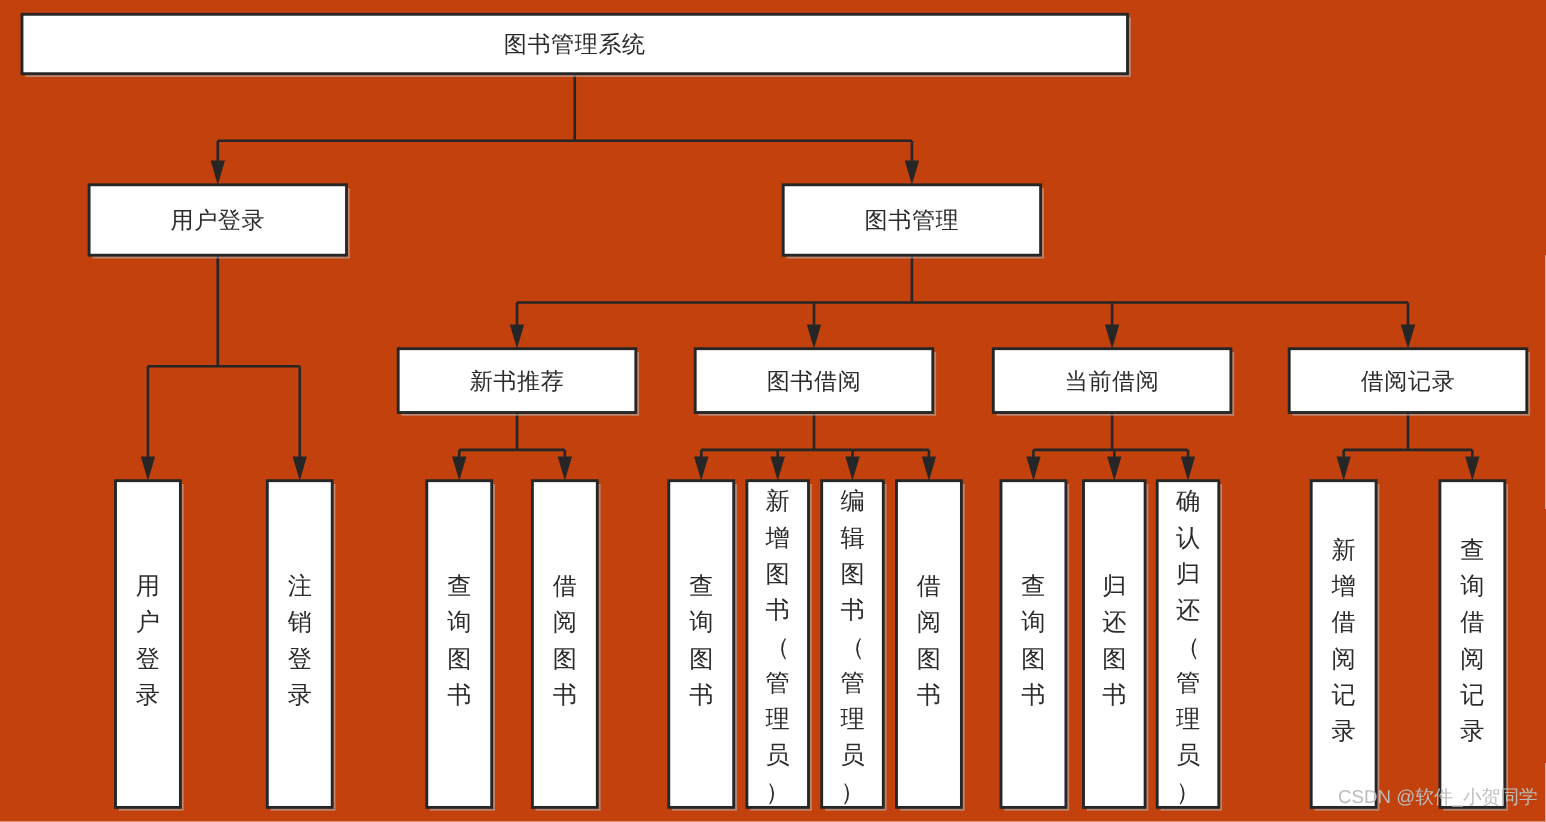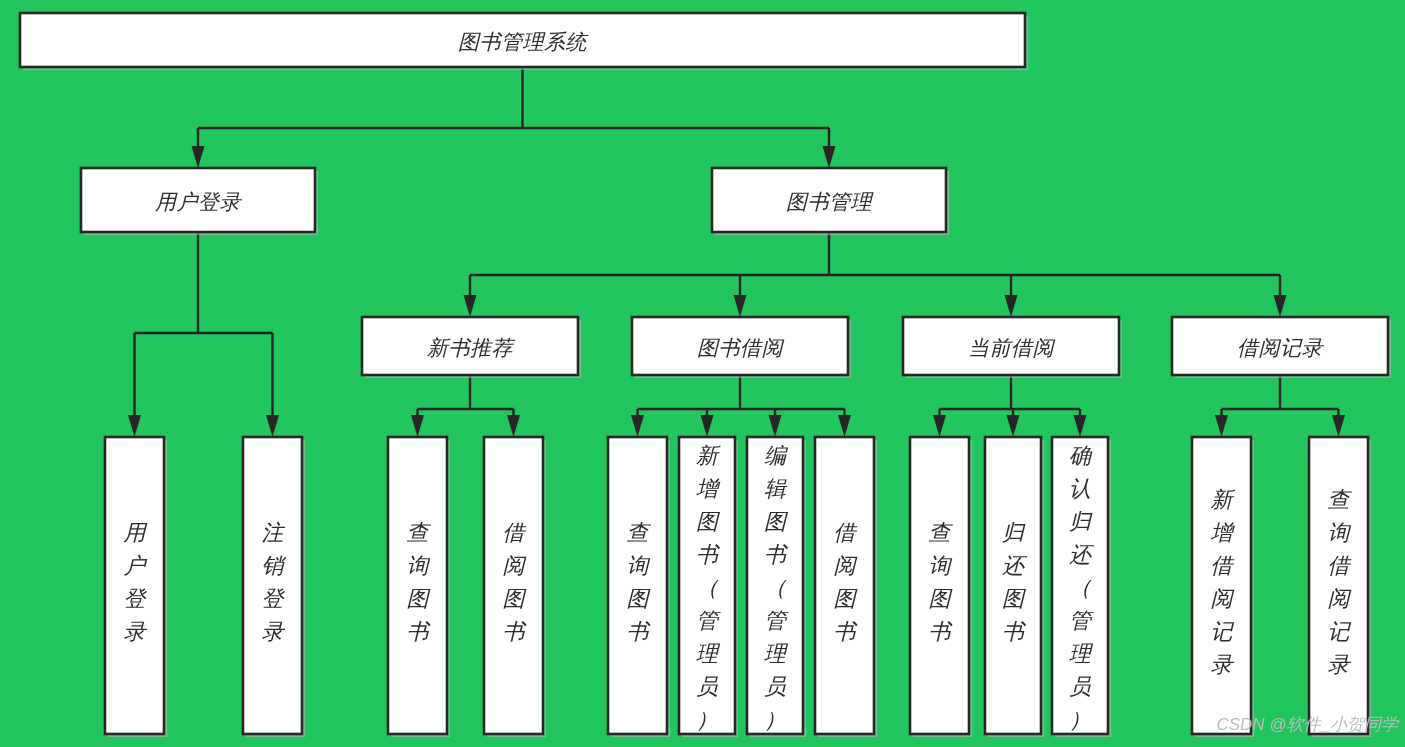--- a/index.html
+++ b/index.html
@@ -8,23 +8,22 @@
     padding: 0;
     background: #ffffff;
   }
   body {
     font-family: "Liberation Sans", "DejaVu Sans", sans-serif;
   }
   #diagram-root {
     position: relative;
     width: 1405px;
     height: 747px;
-    background: #22c55e;
+    background: #c2410c;
     overflow: hidden;
-    font-style: italic;
   }
   svg.diagram-canvas {
     position: absolute;
     left: 0;
     top: 0;
     width: 1405px;
     height: 747px;
     display: block;
   }
   .node-rect {

